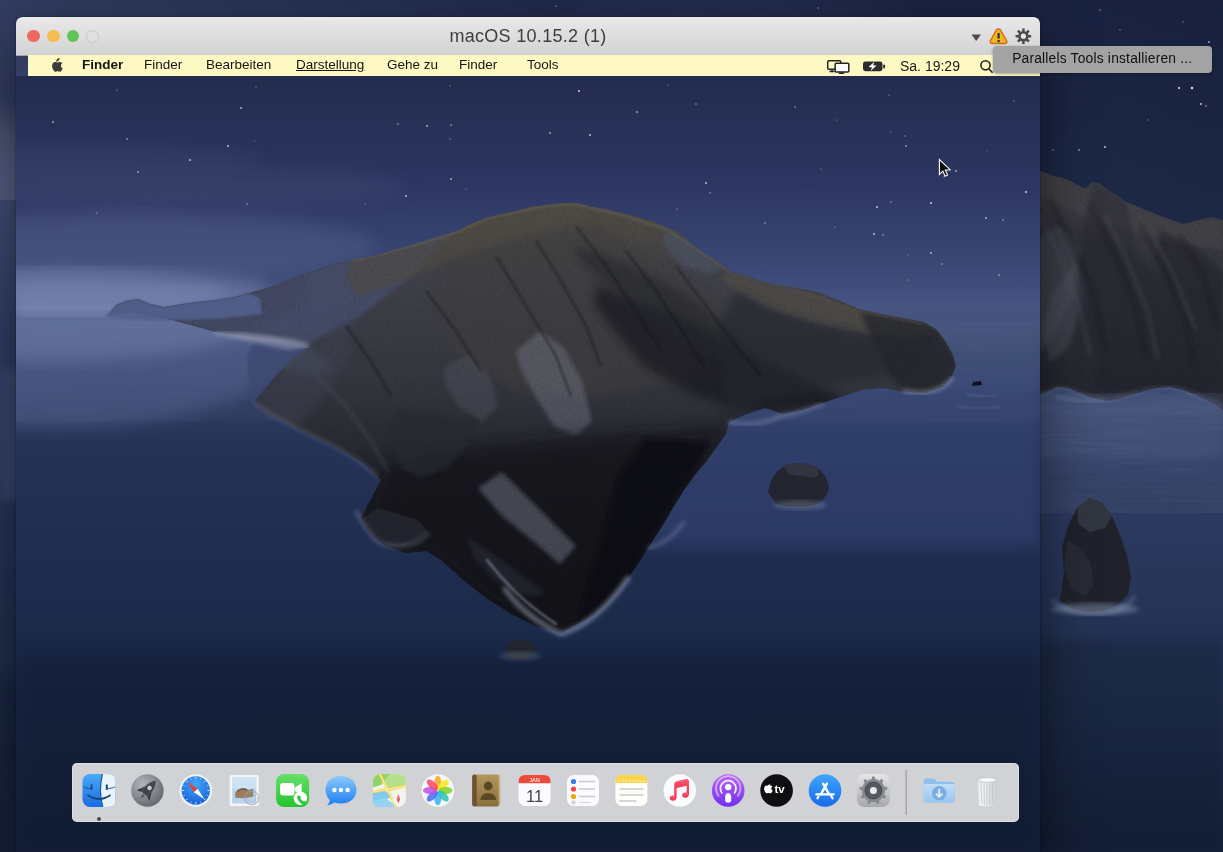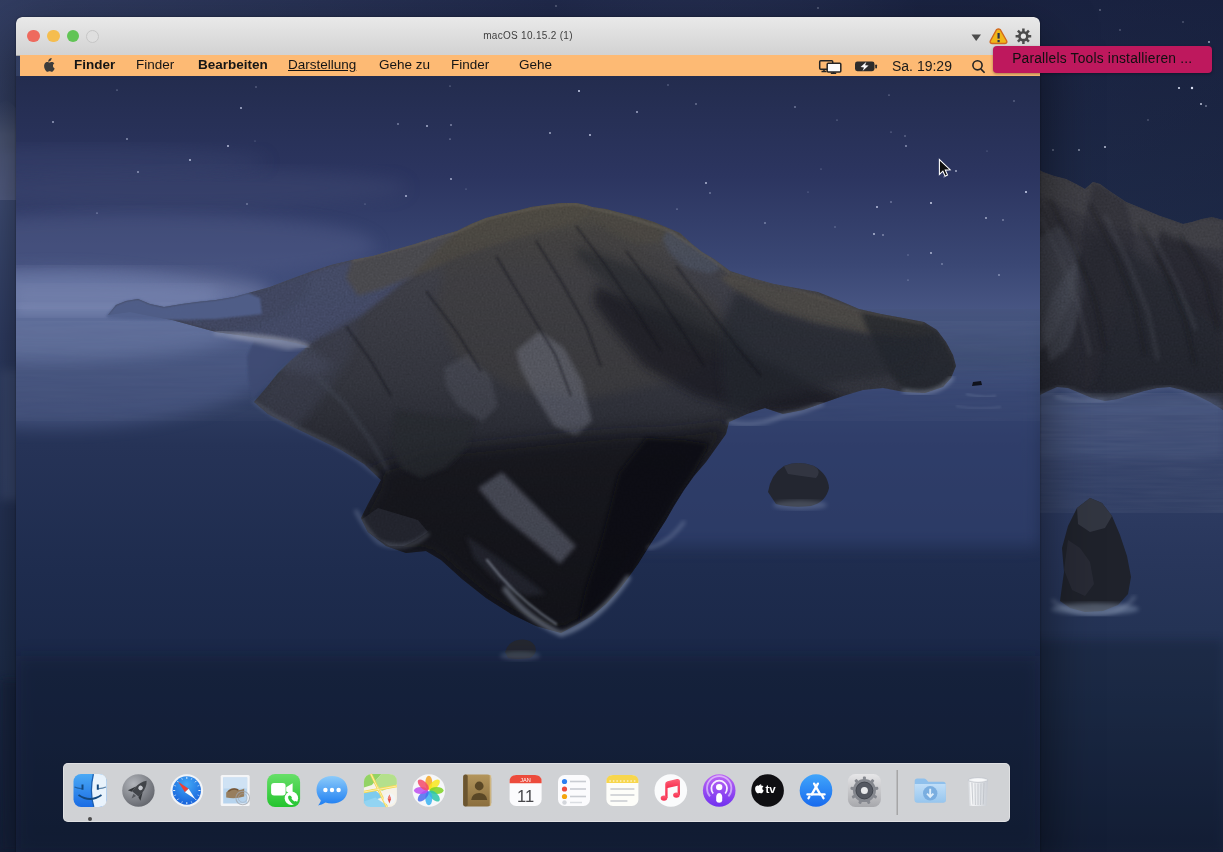--- a/index.html
+++ b/index.html
@@ -7,30 +7,30 @@
        font-family:"Liberation Sans",sans-serif;background:#1d2947;}
   #hostbg{position:absolute;left:0;top:0;}
   #vmwin{position:absolute;left:16px;top:16.5px;width:1024px;height:836px;
          border-radius:6px 6px 0 0;overflow:hidden;
          box-shadow:0 22px 55px rgba(0,0,0,.55), 0 0 2px rgba(0,0,0,.5);}
   #titlebar{position:absolute;left:0;top:0;width:1024px;height:38px;
             background:linear-gradient(#e9e9e9,#d2d2d2);
             border-bottom:1px solid #a5a5a5;border-radius:6px 6px 0 0;}
   .tl{position:absolute;top:13.4px;width:12.5px;height:12.5px;border-radius:50%;}
   #title{position:absolute;top:0;left:0;width:1024px;height:38px;line-height:38px;text-align:center;
-         font-size:10px;letter-spacing:.3px;color:#3e3e3e;}
-  #menubar{position:absolute;left:4px;top:38px;width:1024px;height:21px;
-           background:#fdba74;font-size:13.5px;color:#151515;}
+         font-size:18px;letter-spacing:.3px;color:#3e3e3e;}
+  #menubar{position:absolute;left:12px;top:38px;width:1024px;height:21px;
+           background:#fef9c3;font-size:13.5px;color:#151515;}
   .mi{position:absolute;top:2.5px;}
   #vmwall{position:absolute;left:0;top:59px;}
-  #dock{position:absolute;left:47px;top:746px;width:947px;height:59px;
+  #dock{position:absolute;left:56px;top:746px;width:947px;height:59px;
         background:rgba(215,216,219,.97);border-radius:5px;
         box-shadow:inset 0 0 0 1px rgba(255,255,255,.35), 0 0 1px rgba(0,0,0,.35);}
   #tooltip{position:absolute;left:993px;top:45.5px;width:218.5px;height:27px;
-           background:#be185d;border-radius:4px;box-shadow:0 1px 3px rgba(0,0,0,.35);
+           background:#a3a3a3;border-radius:4px;box-shadow:0 1px 3px rgba(0,0,0,.35);
            font-size:13.8px;letter-spacing:.2px;color:#101010;text-align:center;line-height:26px;}
   #cursor{position:absolute;left:936px;top:158px;}
 </style>
 </head>
 <body>
 <svg id="hostbg" width="1223" height="852" viewBox="0 0 1223 852">
 <defs>
   <linearGradient id="hsky" x1="0" y1="0" x2="0" y2="1">
     <stop offset="0" stop-color="#20294b"></stop>
         <stop offset=".55" stop-color="#273455"></stop>
@@ -167,25 +167,25 @@
         <circle cx="1007.4" cy="19.2" r="2.6" fill="#e8e8e8"></circle>
       </g>
     </svg>
   </div>
   <div id="menubar">
     <svg style="position:absolute;left:20.5px;top:3.5px" width="14" height="15" viewBox="0 0 14 15">
       <path fill="#3c3c3c" d="M9.7 2.6c.6-.7 1-1.7.9-2.6-.9 0-1.9.6-2.5 1.3-.55.6-1 1.6-.9 2.5 1 .1 1.9-.5 2.5-1.2zM11.9 7.9c0-1.7 1.4-2.5 1.45-2.55-.8-1.15-2-1.3-2.4-1.33-1.05-.1-2 .6-2.5.6-.5 0-1.3-.58-2.15-.56-1.1 0-2.1.64-2.67 1.62-1.14 1.97-.3 4.9.82 6.5.54.8 1.2 1.66 2.05 1.63.82-.03 1.13-.53 2.12-.53s1.27.53 2.14.51c.88-.02 1.44-.8 1.98-1.58.62-.9.88-1.78.9-1.83-.02-.01-1.72-.66-1.74-2.63z"></path>
     </svg>
     <span class="mi" style="left:54px;font-weight:bold;">Finder</span>
     <span class="mi" style="left:116px;">Finder</span>
-    <span class="mi" style="left:178px;font-weight:bold;">Bearbeiten</span>
+    <span class="mi" style="left:178px;">Bearbeiten</span>
     <span class="mi" style="left:268px;text-decoration:underline;">Darstellung</span>
     <span class="mi" style="left:359px;">Gehe zu</span>
     <span class="mi" style="left:431px;">Finder</span>
-    <span class="mi" style="left:499px;">Gehe</span>
+    <span class="mi" style="left:499px;">Tools</span>
     <svg id="mbicons" style="position:absolute;right:0;top:0" width="230" height="21">
       <g stroke="#242424" stroke-width="1.5" fill="none">
         <rect x="5.7" y="5.7" width="13" height="8.6" rx="1"></rect>
         <path d="M10,14.3 L10,16.2 M7.5,16.4 L12.5,16.4"></path>
         <rect x="13.2" y="8.2" width="13.6" height="8.8" rx="1" fill="#fbfbfb"></rect>
         <path d="M19.5,17 L19.5,18 M16.8,18.2 L22.2,18.2"></path>
       </g>
       <g>
         <rect x="41" y="6.6" width="19.5" height="9.6" rx="2.4" fill="#2c2c2c"></rect>
         <rect x="61.2" y="9.4" width="1.8" height="4" rx="0.9" fill="#2c2c2c"></rect>

